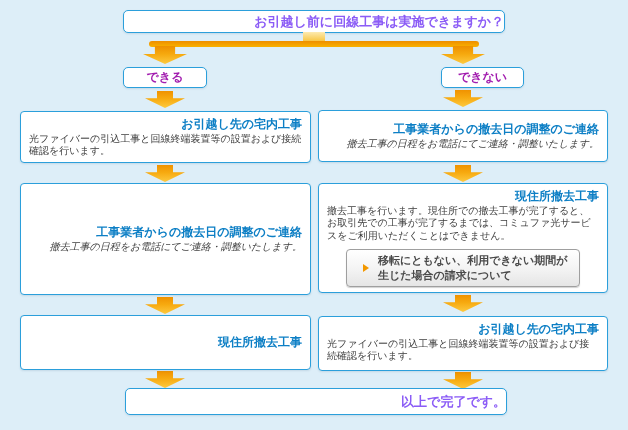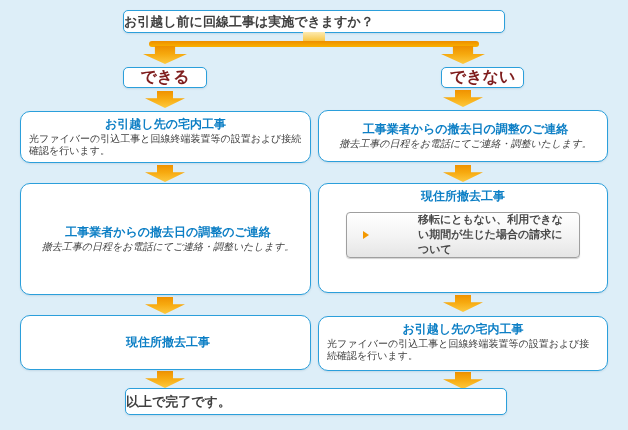--- a/index.html
+++ b/index.html
@@ -11,43 +11,44 @@
     position:relative;
     width:628px;height:430px;
     background:#ddeef8;
     overflow:hidden;
   }
   .box{
     position:absolute;
     box-sizing:border-box;
     background:#ffffff;
     border:1px solid #2b9fdb;
-    border-radius:10px;
+    border-radius:4px;
     box-shadow:0 1px 2px rgba(40,90,130,.14);
     display:flex;
     flex-direction:column;
     padding:5px 8px;
+    align-items:flex-end;
   }
   .banner{
     align-items:center;
-    justify-content:flex-start;
+    justify-content:flex-end;
     flex-direction:row;
-    color:#404040;
+    color:#8b5cf6;
     font-weight:bold;
     font-size:13px;
     border-radius:5px;
     padding:0;
   }
   .choice{
     align-items:center;
     justify-content:center;
     flex-direction:row;
-    color:#7f1d1d;
+    color:#a21caf;
     font-weight:bold;
-    font-size:16px;
+    font-size:12px;
     border-radius:5px;
     padding:0;
   }
   .title{
     color:#0d7fc5;
     font-weight:bold;
     font-size:12px;
     text-align:center;
     line-height:1.3;
     flex:none;
@@ -87,21 +88,20 @@
     width:234px;height:46px;
     margin:7px auto 0;
     background:linear-gradient(180deg,#ffffff 0%,#f3f3f3 55%,#e5e5e5 100%);
     border:1px solid #9f9f9f;
     border-radius:4px;
     box-shadow:0 1px 1px rgba(0,0,0,.18);
     display:flex;
     align-items:center;
     padding:0 6px 0 16px;
     cursor:pointer;
-    gap:40px;
   }
   .tri{
     width:0;height:0;
     border-top:4px solid transparent;
     border-bottom:4px solid transparent;
     border-left:6px solid #f39800;
     margin-right:9px;
     flex:none;
   }
   .link-button .label{
@@ -158,20 +158,21 @@
     <span class="title">現住所撤去工事</span>
   </div>
 
   <div class="box center-v" style="left:318px;top:110px;width:290px;height:52px;">
     <span class="title">工事業者からの撤去日の調整のご連絡</span>
     <span class="body center-text">撤去工事の日程をお電話にてご連絡・調整いたします。</span>
   </div>
 
   <div class="box" style="left:318px;top:183px;width:290px;height:110px;">
     <span class="title">現住所撤去工事</span>
+    <span class="body">撤去工事を行います。現住所での撤去工事が完了すると、お取引先での工事が完了するまでは、コミュファ光サービスをご利用いただくことはできません。</span>
     <div class="link-button">
       <span class="tri"></span>
       <span class="label">移転にともない、利用できない期間が生じた場合の請求について</span>
     </div>
   </div>
 
   <div class="box" style="left:318px;top:316px;width:290px;height:55px;">
     <span class="title">お引越し先の宅内工事</span>
     <span class="body">光ファイバーの引込工事と回線終端装置等の設置および接続確認を行います。</span>
   </div>

